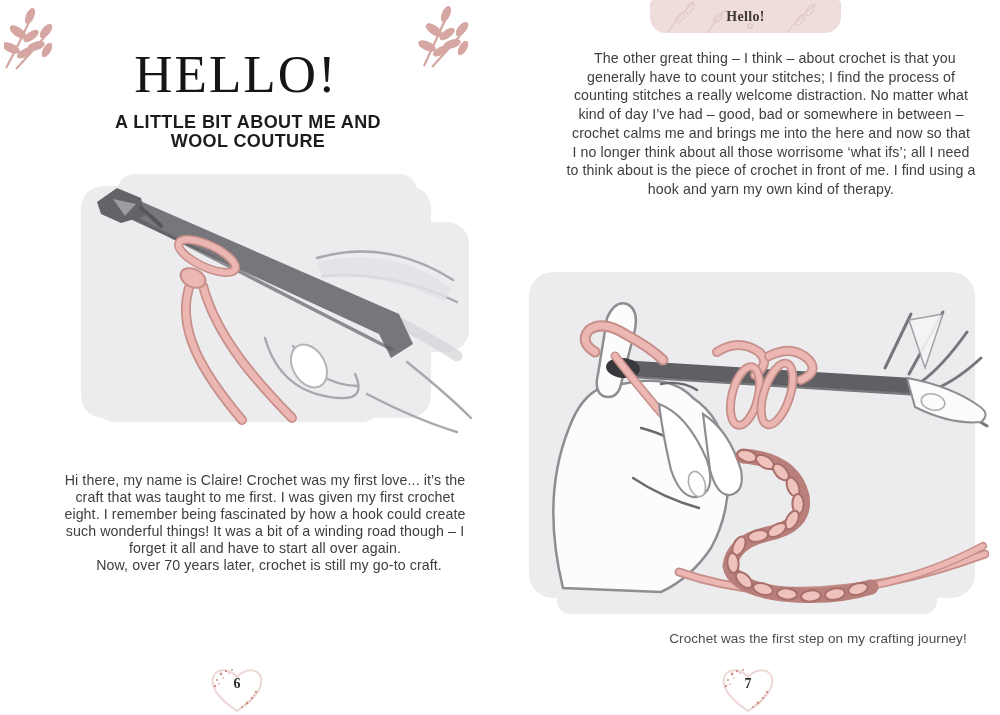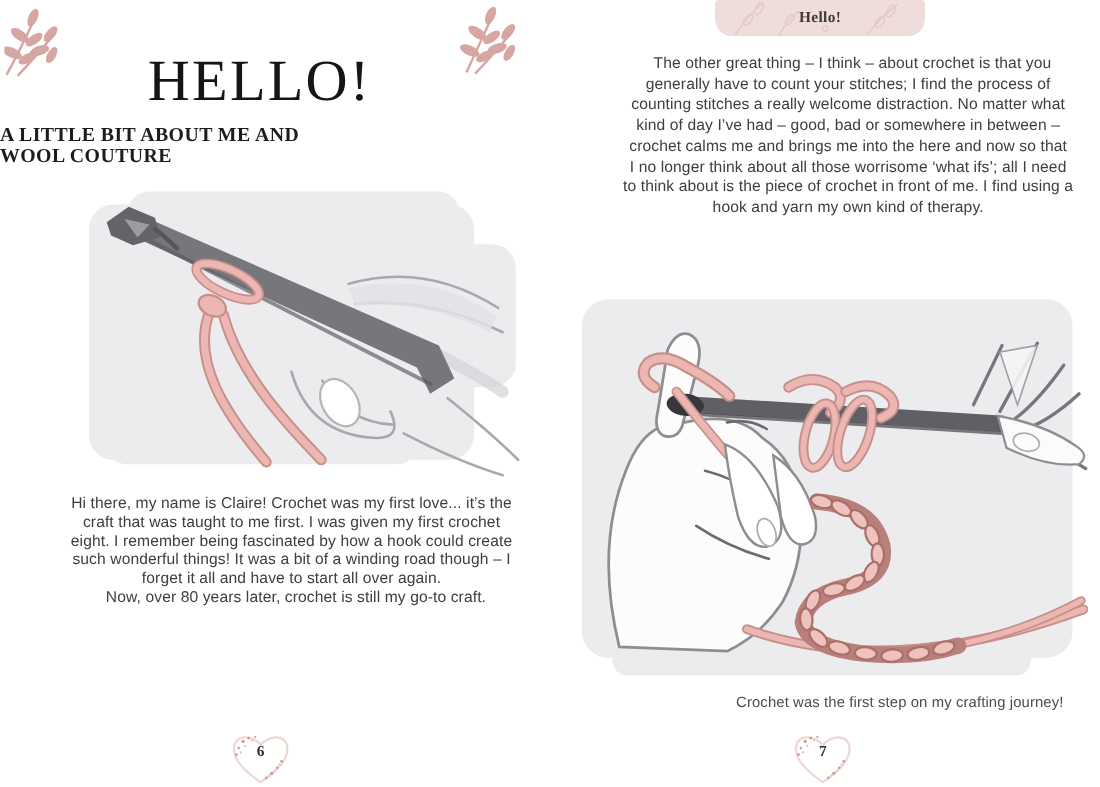--- a/index.html
+++ b/index.html
@@ -4,27 +4,27 @@
 <style>
   html,body{margin:0;padding:0;background:#ffffff;}
   .spread{position:relative;width:1000px;height:715px;background:#ffffff;overflow:hidden;
           font-family:"Liberation Sans",sans-serif;color:#3f3f41;}
   .abs{position:absolute;}
 
   
   .page-title{left:0;top:44px;width:472px;text-align:center;
       font-family:"Liberation Serif",serif;font-weight:400;font-size:53px;
       letter-spacing:2px;color:#151515;}
-  .page-subtitle{left:0;top:113px;width:472px;
-      font-family:Liberation Serif, serif;font-weight:700;font-size:18px;
+  .page-subtitle{left:12px;top:113px;width:472px;text-align:center;
+      font-family:Liberation Sans, sans-serif;font-weight:700;font-size:18px;
       line-height:19px;letter-spacing:.4px;color:#1c1c1c;white-space:pre-line;}
 
   .body-text{font-size:14.2px;letter-spacing:.1px;color:#3e3e40;text-align:center;}
   .body-text .tline{white-space:pre;}
-  .body-left{left:35px;top:450px;width:460px;line-height:16.9px;}
+  .body-left{left:35px;top:472px;width:460px;line-height:16.9px;}
   .body-right{left:546px;top:49px;width:450px;line-height:18.7px;}
 
   .illo{display:block;}
   .illo-left{left:55px;top:166px;}
 
   .caption{left:618px;top:631px;width:400px;text-align:center;
       font-size:13.5px;color:#4b4b4d;letter-spacing:.1px;}
 
   
   .tab{left:650px;top:0;width:191px;height:33px;background:#eeddda;
@@ -122,21 +122,21 @@
       </g>
       <ellipse cx="138" cy="112" rx="13" ry="9" transform="rotate(25 138 112)" fill="#ecb7b2" stroke="#c68f8a" stroke-width="2"></ellipse>
     </svg>
 
     <div class="abs body-text body-left">
         <div class="tline">Hi there, my name is Claire! Crochet was my first love... it’s the</div>
         <div class="tline">craft that was taught to me first. I was given my first crochet</div>
         <div class="tline">eight. I remember being fascinated by how a hook could create</div>
         <div class="tline">such wonderful things! It was a bit of a winding road though – I</div>
         <div class="tline">forget it all and have to start all over again.</div>
-        <div class="tline">  Now, over 80 years later, crochet is still my go-to craft.</div>
+        <div class="tline">  Now, over 70 years later, crochet is still my go-to craft.</div>
       </div>
 
     <div class="abs heart heart-left">
       <svg width="62" height="52" viewBox="0 0 62 52">
         <path d="M31 48 C13 36 5 25 7 15 C9 6 21 4 31 14 C41 4 53 6 55 15 C57 25 49 36 31 48 Z" fill="#ffffff" stroke="#ecd7d4" stroke-width="2"></path>
         <g fill="#d4948e">
           <circle cx="15" cy="11" r="1.4"></circle>
             <circle cx="11" cy="17" r="1.1"></circle>
             <circle cx="20" cy="8" r="1.2"></circle>
           <circle cx="26" cy="7" r="1"></circle>

